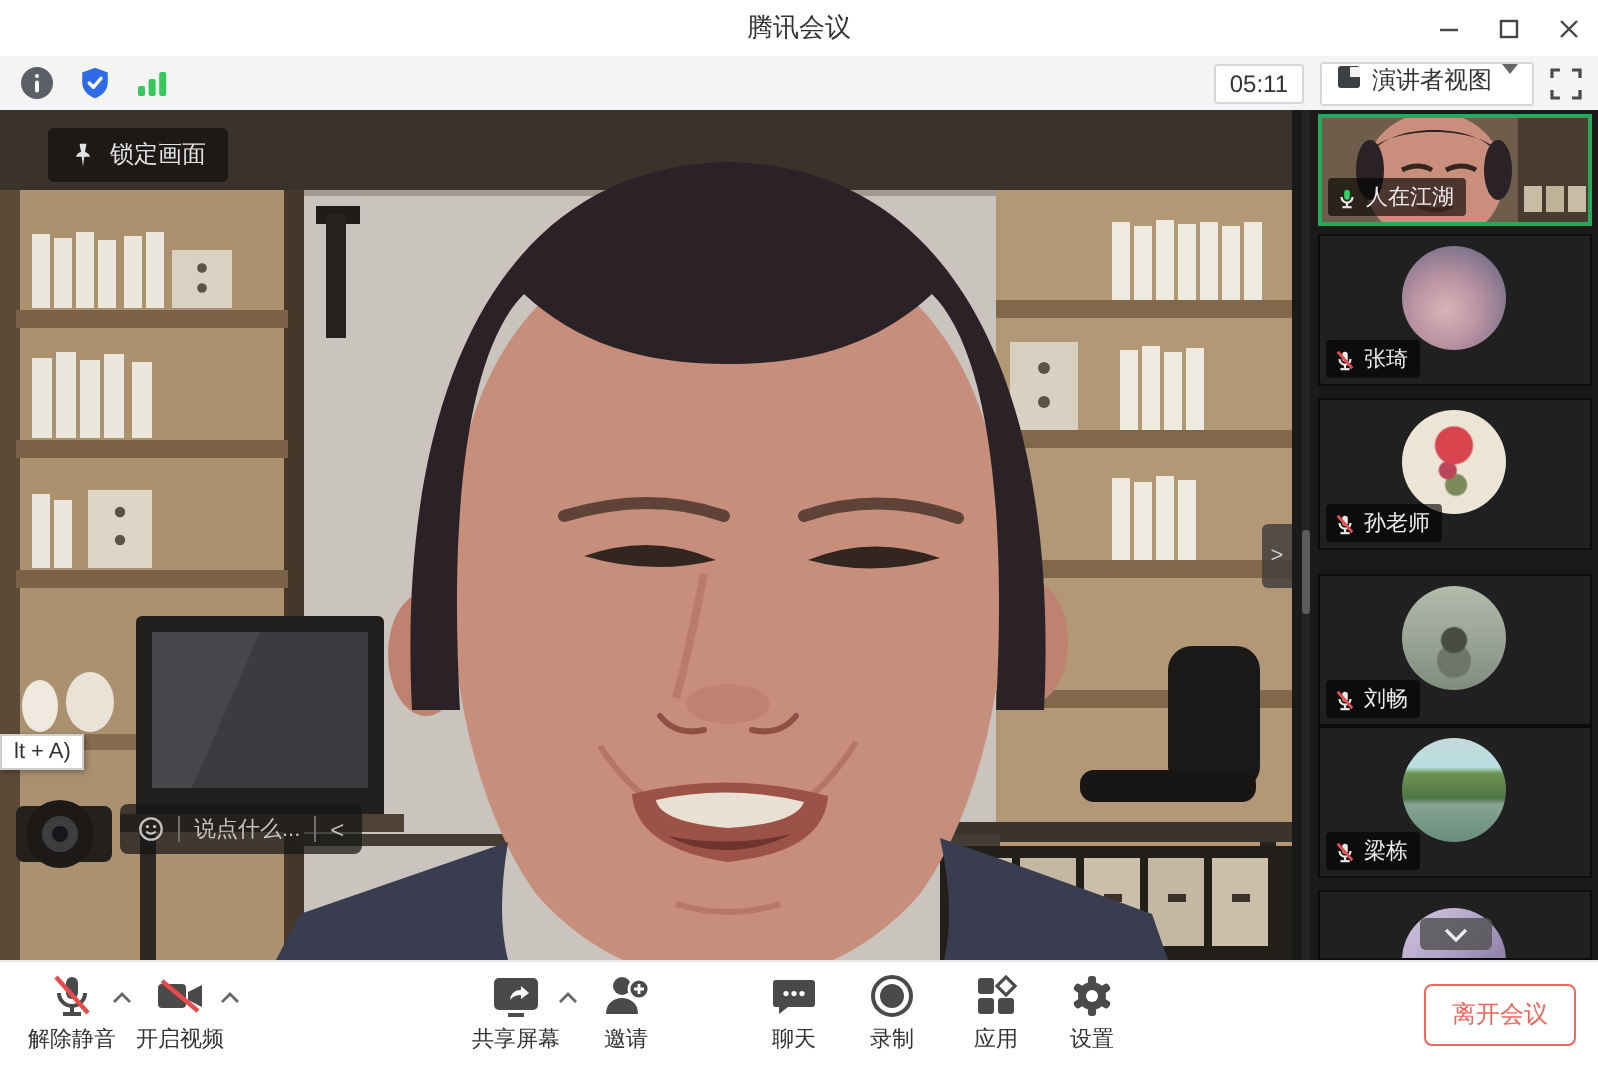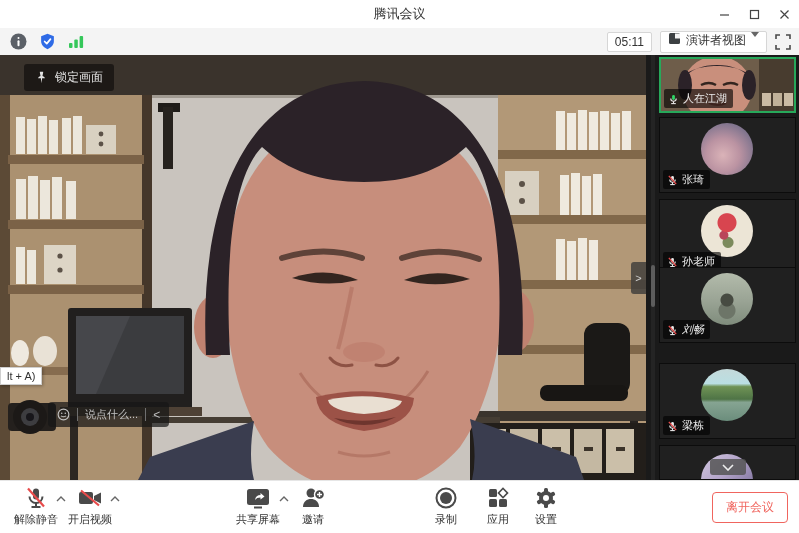--- a/index.html
+++ b/index.html
@@ -30,21 +30,21 @@
             background:rgba(25,22,19,.88);color:#e3e3e3;font-size:12px;border-radius:3px;
             padding:5px 11px;cursor:pointer;}
   .speaking-bar{position:absolute;left:588px;top:13px;width:207px;height:28px;z-index:5;
                 background:rgba(42,42,42,.93);border-radius:3px;display:flex;align-items:center;
                 gap:6px;padding:0 8px;box-sizing:border-box;overflow:hidden;}
   .speaking-bar .txt{font-size:12px;color:#e9e9e9;white-space:nowrap;}
   .sb-divider{width:1px;height:14px;background:#777;flex:none;}
   .logo-mark{display:flex;flex:none;opacity:.4;}
   .shortcut-tooltip{position:absolute;left:0;top:312px;background:#fff;border:1px solid #cfcfcf;
                     box-shadow:1px 1px 3px rgba(0,0,0,.3);padding:2px 6px;font-size:11px;color:#333;}
-  .chat-bar{position:absolute;left:48px;top:347px;height:25px;display:flex;align-items:center;gap:7px;
+  .chat-bar{position:absolute;left:60px;top:347px;height:25px;display:flex;align-items:center;gap:7px;
             background:rgba(22,22,22,.72);border-radius:4px;padding:0 9px;}
   .chat-bar .ph{font-size:11px;color:#c2c2c2;}
   .chat-divider{width:1px;height:13px;background:#6f6f6f;}
   .chat-collapse{font-size:12px;color:#bdbdbd;cursor:pointer;line-height:1;}
   .expand-tab{position:absolute;left:631px;top:207px;width:15px;height:32px;
               background:rgba(66,63,60,.85);border-radius:3px 0 0 3px;display:flex;
               align-items:center;justify-content:center;cursor:pointer;}
   
   .scrollbar{position:absolute;left:651px;top:0;width:4px;height:425px;background:#242424;}
   .scrollbar .thumb{position:absolute;left:0;top:210px;width:4px;height:42px;background:#5d5d5d;border-radius:2px;}
@@ -351,21 +351,21 @@
             <rect x="9" y="3" width="6" height="11" rx="3" fill="#e8e8e8"></rect>
             <path d="M6 11 a6 6 0 0 0 12 0" stroke="#e8e8e8" stroke-width="2.4" fill="none"></path>
             <line x1="12" y1="17" x2="12" y2="21" stroke="#e8e8e8" stroke-width="2.4"></line>
             <line x1="7" y1="22" x2="17" y2="22" stroke="#e8e8e8" stroke-width="2.4"></line>
             <line x1="4" y1="3" x2="20" y2="21" stroke="#e84b4b" stroke-width="3"></line>
           </svg>
           <span>孙老师</span>
         </div>
       </div>
 
-      <div class="cell" style="top:212px;height:74px;font-style:italic;">
+      <div class="cell" style="top:232px;height:74px;">
         <div class="avatar av-liu" style="top:5px;"></div>
         <div class="name-tag">
           <svg width="11" height="12" viewBox="0 0 24 24">
             <rect x="9" y="3" width="6" height="11" rx="3" fill="#e8e8e8"></rect>
             <path d="M6 11 a6 6 0 0 0 12 0" stroke="#e8e8e8" stroke-width="2.4" fill="none"></path>
             <line x1="12" y1="17" x2="12" y2="21" stroke="#e8e8e8" stroke-width="2.4"></line>
             <line x1="7" y1="22" x2="17" y2="22" stroke="#e8e8e8" stroke-width="2.4"></line>
             <line x1="4" y1="3" x2="20" y2="21" stroke="#e84b4b" stroke-width="3"></line>
           </svg>
           <span>刘畅</span>
@@ -442,20 +442,29 @@
       <svg width="26" height="24" viewBox="0 0 26 24">
         <circle cx="11" cy="7" r="4.5" fill="#4a4a4a"></circle>
         <path d="M3 21 C3 15.5 7 13 11 13 C15 13 19 15.5 19 21 Z" fill="#4a4a4a"></path>
         <circle cx="19.5" cy="8.5" r="5" fill="#4a4a4a" stroke="#fff" stroke-width="1.4"></circle>
         <path d="M19.5 6 V11 M17 8.5 H22" stroke="#fff" stroke-width="1.4"></path>
       </svg>
       <span class="lbl">邀请</span>
     </div>
 
 
+    <div class="tool-item" style="left:365px;">
+      <svg width="24" height="24" viewBox="0 0 24 24">
+        <path d="M3 4 H21 C22 4 22.5 4.5 22.5 5.5 V16 C22.5 17 22 17.5 21 17.5 H9 L4.5 21 V17.5 H3 C2 17.5 1.5 17 1.5 16 V5.5 C1.5 4.5 2 4 3 4 Z" fill="#4a4a4a"></path>
+        <circle cx="8" cy="10.8" r="1.3" fill="#fff"></circle>
+          <circle cx="12" cy="10.8" r="1.3" fill="#fff"></circle>
+          <circle cx="16" cy="10.8" r="1.3" fill="#fff"></circle>
+      </svg>
+      <span class="lbl">聊天</span>
+    </div>
 
     <div class="tool-item" style="left:414px;">
       <svg width="24" height="24" viewBox="0 0 24 24">
         <circle cx="12" cy="12" r="9.5" fill="none" stroke="#4a4a4a" stroke-width="2"></circle>
         <circle cx="12" cy="12" r="6" fill="#4a4a4a"></circle>
       </svg>
       <span class="lbl">录制</span>
     </div>
 
     <div class="tool-item" style="left:466px;">

